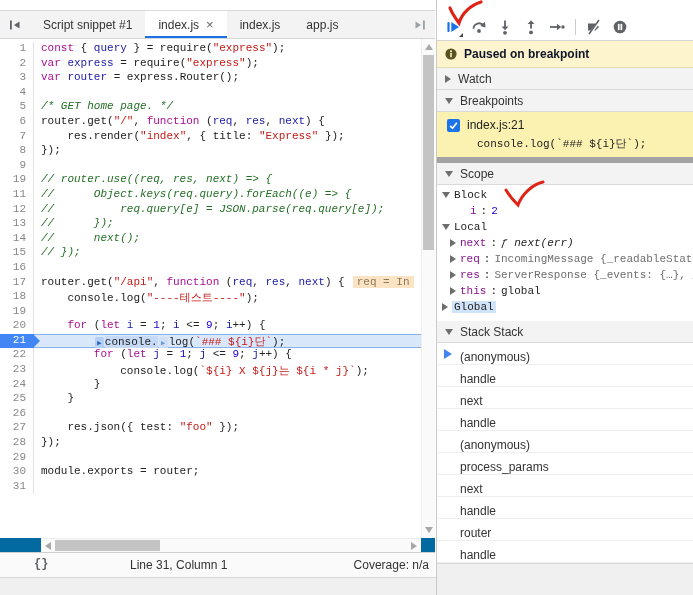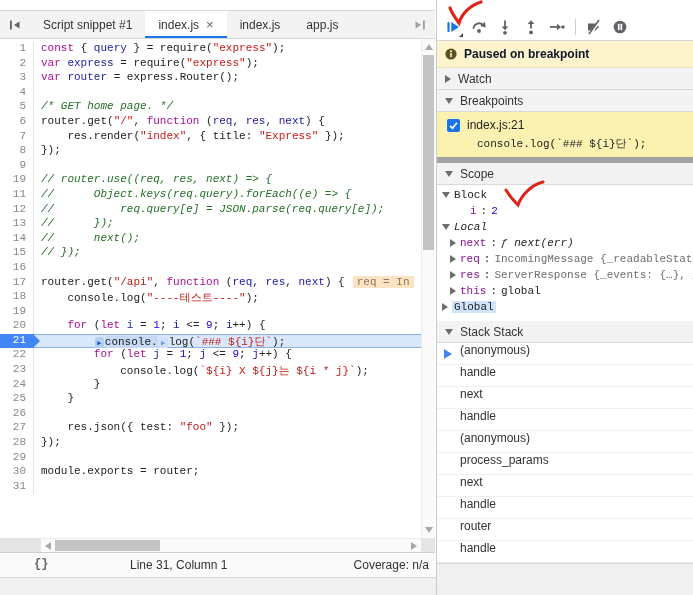--- a/index.html
+++ b/index.html
@@ -2,21 +2,21 @@
 <html><head>
 <meta charset="utf-8">
 <style>
   * { box-sizing: border-box; margin: 0; padding: 0; }
   html,body { width:693px; height:595px; overflow:hidden; background:#fff;
               font-family:"Liberation Sans", sans-serif; }
   #page { position:relative; width:693px; height:595px; }
 
   
   #left-pane { position:absolute; left:0; top:10px; width:435px; height:567px;
-               background:#e5e5e5; display:flex; flex-direction:column; }
+               background:#0369a1; display:flex; flex-direction:column; }
   .tabbar { height:29px; background:#f3f3f3; border-top:1px solid #dadada;
             border-bottom:1px solid #d6d6d6; display:flex; align-items:stretch; }
   .nav-btn { width:30px; display:flex; align-items:center; justify-content:center; cursor:pointer; }
   .tab-strip { display:flex; flex:1; overflow:hidden; }
   .tab { display:flex; align-items:center; padding:0 13px; font-size:12px; color:#333;
          white-space:nowrap; cursor:pointer; position:relative; }
   .tab.active { background:#fff; }
   .tab.active::after { content:""; position:absolute; left:0; right:0; bottom:0; height:2px; background:#1a73e8; }
   .tab-close { margin-left:7px; color:#5f6368; font-size:13px; line-height:1; cursor:pointer; }
 
@@ -98,21 +98,21 @@
   .srow { height:16px; display:flex; align-items:center; gap:4px; white-space:nowrap; overflow:hidden; cursor:pointer; }
   .skey { color:#881391; }
   .scope-name { color:#222; }
   .scope-name.hl { background:#cfe3fa; padding:0 2px; }
   .sval-num { color:#1c00cf; }
   .sval-fn { color:#222; font-style:italic; }
   .sval-preview { color:#6e6e6e; }
   .sval-plain { color:#222; }
 
   .cs-list { }
-  .frame { height:22px; border-bottom:1px solid #efefef; display:flex; align-items:flex-start;
+  .frame { height:22px; border-bottom:1px solid #efefef; display:flex; align-items:flex-end;
            padding-left:23px; font-size:12px; color:#333; position:relative; background:#fff; cursor:pointer; }
   .frame .cur-marker { position:absolute; left:7px; top:6px; width:0; height:0;
            border-left:8px solid #4285f4; border-top:5px solid transparent; border-bottom:5px solid transparent; }
   .rp-fill { flex:1; background:#f0f0f0; border-top:1px solid #d8d8d8; }
 
   .annotation { position:absolute; z-index:50; pointer-events:none; }
 </style>
 </head>
 <body>
 
@@ -298,21 +298,21 @@
     <div class="scope-list">
         <div class="srow" style="padding-left: 5px;">
           <span class="tri s"></span>
           <span class="scope-name">Block</span>
         </div>
         <div class="srow" style="padding-left: 33px;">
           <span class="skey">i</span>
           <span class="sval-plain">: </span>
           <span class="sval-num">2</span>
         </div>
-        <div class="srow" style="padding-left: 5px; font-style: italic;">
+        <div class="srow" style="padding-left: 5px;">
           <span class="tri s"></span>
           <span class="scope-name">Local</span>
         </div>
         <div class="srow" style="padding-left: 13px;">
           <span class="tri e"></span>
           <span class="skey">next</span>
           <span class="sval-plain">: </span>
           <span class="sval-fn">ƒ next(err)</span>
         </div>
         <div class="srow" style="padding-left: 13px;">

